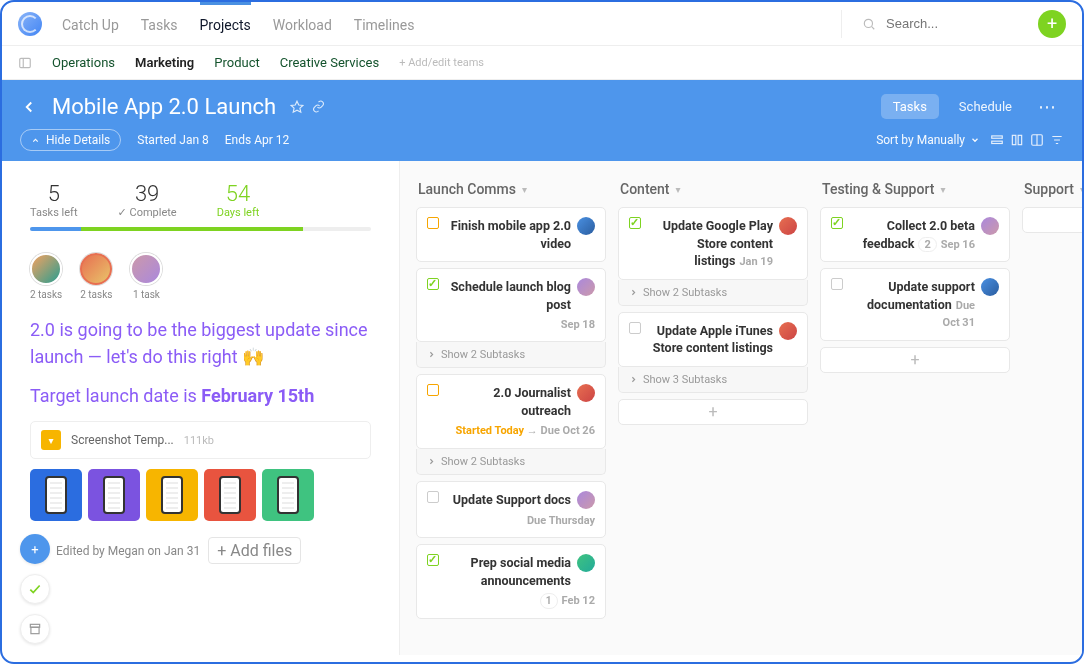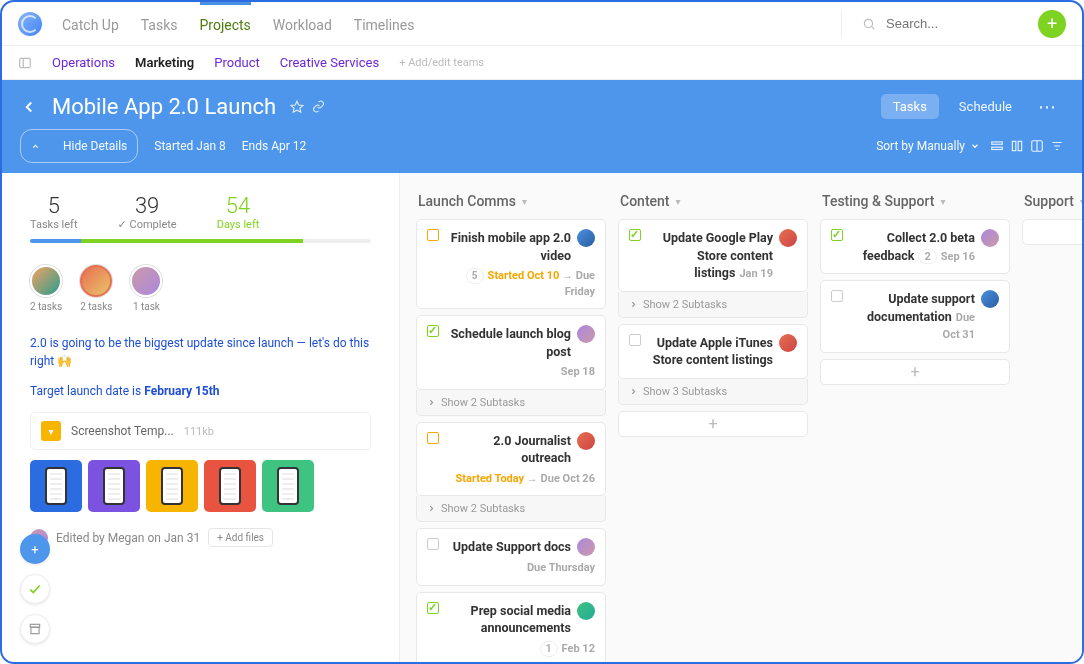--- a/index.html
+++ b/index.html
@@ -2,77 +2,77 @@
 <html><head>
 <meta charset="utf-8">
 <style>
 * { box-sizing: border-box; margin: 0; padding: 0; }
 body { font-family: -apple-system, BlinkMacSystemFont, "Segoe UI", Roboto, sans-serif; font-size: 13px; color: #333; background: #fff; width: 1084px; height: 664px; overflow: hidden; border: 2px solid #2b6de0; border-radius: 14px; position: relative; }
 .topbar { display: flex; align-items: center; height: 44px; border-bottom: 1px solid #eee; padding: 0 16px; }
 .logo { width: 24px; height: 24px; border-radius: 50%; background: linear-gradient(135deg, #8ab4f8, #4285f4); margin-right: 20px; position: relative; }
 .logo::after { content: ""; position: absolute; inset: 3px; border: 2px solid rgba(255,255,255,0.7); border-radius: 50%; border-right-color: transparent; }
 .main-nav { display: flex; gap: 22px; }
 .main-nav .navitem { color: #999; font-size: 14px; font-weight: 400; padding: 12px 0; border-top: 3px solid transparent; cursor: pointer; }
-.main-nav .navitem.active { color: #4d7c0f; border-top-color: #4a90e2; }
+.main-nav .navitem.active { color: #0f172a; border-top-color: #4a90e2; }
 .search-wrap { margin-left: auto; display: flex; align-items: center; gap: 10px; border-left: 1px solid #eee; padding-left: 20px; }
 .search-wrap input { border: none; outline: none; font-size: 13px; width: 130px; color: #737373; }
 .search-icon { color: #bbb; }
 .addglobal { width: 28px; height: 28px; border-radius: 50%; background: #7ed321; color: #fff; display: flex; align-items: center; justify-content: center; font-size: 18px; cursor: pointer; margin-left: 12px; }
 .subbar { display: flex; align-items: center; height: 34px; padding: 0 16px; gap: 20px; border-bottom: 1px solid #eee; }
 .subbar .panel-icon { color: #bbb; }
-.subbar .team { color: #6d28d9; font-size: 13px; cursor: pointer; }
+.subbar .team { color: #14532d; font-size: 13px; cursor: pointer; }
 .subbar .team.active { color: #222; font-weight: 600; }
 .subbar .addteam { color: #bbb; font-size: 11px; cursor: pointer; }
 .project-header { background: #4e96ec; color: #fff; padding: 14px 18px 10px 18px; }
 .ph-row1 { display: flex; align-items: center; gap: 14px; }
 .back-btn { color: #fff; cursor: pointer; }
 .ph-title { font-size: 22px; font-weight: 400; }
 .ph-icons { display: flex; gap: 8px; color: rgba(255,255,255,0.8); }
 .ph-right { margin-left: auto; display: flex; align-items: center; gap: 8px; }
 .ph-tab { padding: 5px 12px; border-radius: 5px; color: rgba(255,255,255,0.9); font-size: 13px; cursor: pointer; }
 .ph-tab.active { background: rgba(255,255,255,0.25); color: #fff; }
 .ph-more { color: rgba(255,255,255,0.9); cursor: pointer; padding: 0 6px; font-size: 18px; letter-spacing: 2px; }
 .ph-row2 { display: flex; align-items: center; margin-top: 10px; gap: 16px; font-size: 12px; color: rgba(255,255,255,0.95); }
-.hide-details { border: 1px solid rgba(255,255,255,0.5); border-radius: 12px; padding: 9px 10px; cursor: pointer; display: flex; align-items: center; gap: 23px; }
+.hide-details { border: 1px solid rgba(255,255,255,0.5); border-radius: 12px; padding: 3px 10px; cursor: pointer; display: flex; align-items: center; gap: 6px; }
 .ph-sortright { margin-left: auto; display: flex; align-items: flex-end; gap: 10px; }
 .view-icons { display: flex; gap: 6px; color: rgba(255,255,255,0.85); }
 .board-area { display: flex; height: calc(100% - 44px - 34px - 88px); overflow: hidden; }
 .sidebar-details { width: 398px; border-right: 1px solid #eee; padding: 20px 28px; overflow-y: auto; }
 .stats-row { display: flex; gap: 40px; }
 .stat { text-align: center; }
 .stat .num { font-size: 22px; font-weight: 300; }
 .stat .lbl { font-size: 11px; color: #888; }
 .stat.green .num, .stat.green .lbl { color: #7ed321; }
 .stat.done .lbl::before { content: "✓ "; color: #888; }
 .progressbar { height: 4px; background: #eee; border-radius: 2px; margin-top: 8px; position: relative; overflow: hidden; }
 .progressbar .fill-blue { position: absolute; left: 0; top: 0; height: 100%; background: #4e96ec; width: 15%; }
 .progressbar .fill-green { position: absolute; left: 15%; top: 0; height: 100%; background: #7ed321; width: 65%; }
 .assignees { display: flex; gap: 18px; margin-top: 22px; }
 .assignee { text-align: center; }
 .assignee .av { width: 32px; height: 32px; border-radius: 50%; margin: 0 auto; border: 2px solid #fff; box-shadow: 0 0 0 1px #ddd; }
 .assignee .cnt { font-size: 10px; color: #888; margin-top: 4px; }
 .av1 { background: linear-gradient(135deg,#f4a261,#2a9d8f); }
 .av2 { background: linear-gradient(135deg,#e76f51,#e9c46a); border: 2px solid #e76f51 !important; }
 .av3 { background: linear-gradient(135deg,#c9a,#a8d); }
-.desc { margin-top: 22px; font-size: 12px; color: #1d4ed8; line-height: 1.5; }
+.desc { margin-top: 16px; font-size: 18px; color: #8b5cf6; line-height: 1.5; }
 .desc p { margin-bottom: 12px; }
 .desc .bold { font-weight: 700; }
 .file-attach { border: 1px solid #eee; border-radius: 5px; padding: 8px 10px; display: flex; align-items: center; gap: 10px; margin-top: 6px; }
 .file-attach .ficon { width: 20px; height: 20px; background: #f7b500; border-radius: 3px; position: relative; }
 .file-attach .ficon::after { content: "▾"; color: #fff; position: absolute; inset: 0; display: flex; align-items: center; justify-content: center; font-size: 10px; }
 .file-attach .fname { font-size: 12px; color: #666; }
 .file-attach .fsize { font-size: 11px; color: #bbb; }
 .thumbs { display: flex; gap: 6px; margin-top: 10px; }
 .thumb { width: 52px; height: 52px; border-radius: 5px; display: flex; align-items: center; justify-content: center; }
 .thumb .phone { width: 22px; height: 38px; background: #fff; border-radius: 4px; border: 2px solid #333; position: relative; }
 .thumb .phone::after { content: ""; position: absolute; top: 4px; left: 3px; right: 3px; bottom: 3px; background: repeating-linear-gradient(#eee, #eee 2px, #fff 2px, #fff 5px); }
 .t1 { background: #2b6de0; } .t2 { background: #7b53e0; } .t3 { background: #f7b500; } .t4 { background: #e8543f; } .t5 { background: #3fc380; }
 .edit-row { display: flex; align-items: center; gap: 8px; margin-top: 16px; font-size: 12px; color: #888; }
 .edit-row .smallav { width: 18px; height: 18px; border-radius: 50%; background: linear-gradient(135deg,#c9a,#a8d); }
-.addfiles { border: 1px solid #e5e5e5; border-radius: 4px; padding: 3px 8px; font-size: 10px; color: #888; cursor: pointer; }
+.addfiles { border: 1px solid #e5e5e5; border-radius: 4px; padding: 3px 8px; font-size: 16px; color: #888; cursor: pointer; }
 .columns { flex: 1; display: flex; gap: 12px; padding: 16px 16px; overflow-x: auto; background: #fafafa; }
 .col { width: 190px; flex-shrink: 0; text-align: right; }
 .col-head { font-size: 14px; color: #666; font-weight: 500; padding: 4px 2px 10px 2px; display: flex; align-items: center; gap: 6px; }
 .col-head .chev { color: #bbb; font-size: 10px; }
 .card { background: #fff; border: 1px solid #e8e8e8; border-radius: 5px; padding: 9px 10px; margin-bottom: 6px; position: relative; font-size: 12.5px; line-height: 1.4; font-weight: bold; }
 .card .ck { display: inline-block; width: 12px; height: 12px; border: 1.5px solid #ccc; border-radius: 2px; margin-right: 6px; vertical-align: -2px; flex-shrink: 0; }
 .card .ck.orange { border-color: #f7a500; }
 .card .ck.done { border-color: #7ed321; position: relative; }
 .card .ck.done::after { content: "✓"; color: #7ed321; position: absolute; top: -3px; left: 0px; font-size: 11px; }
 .card .row1 { display: flex; align-items: flex-start; }
@@ -280,21 +280,20 @@
         <div class="col-head">
           <span>Launch Comms</span>
           <span class="chev">▾</span>
         </div>
         <div class="card">
           <div class="row1">
             <span class="ck orange"></span>
             <span class="title">Finish mobile app 2.0 video</span>
             <span class="cav cav-a"></span>
           </div>
-          <div class="meta"><span class="badge">5</span><span class="orange-t">Started Oct 10</span><span> → Due Friday</span></div>
         </div>
         <div class="card">
           <div class="row1">
             <span class="ck done"></span>
             <span class="title">Schedule launch blog post</span>
             <span class="cav cav-c"></span>
           </div>
           <div class="meta">Sep 18</div>
         </div>
         <div class="subtask-bar">

